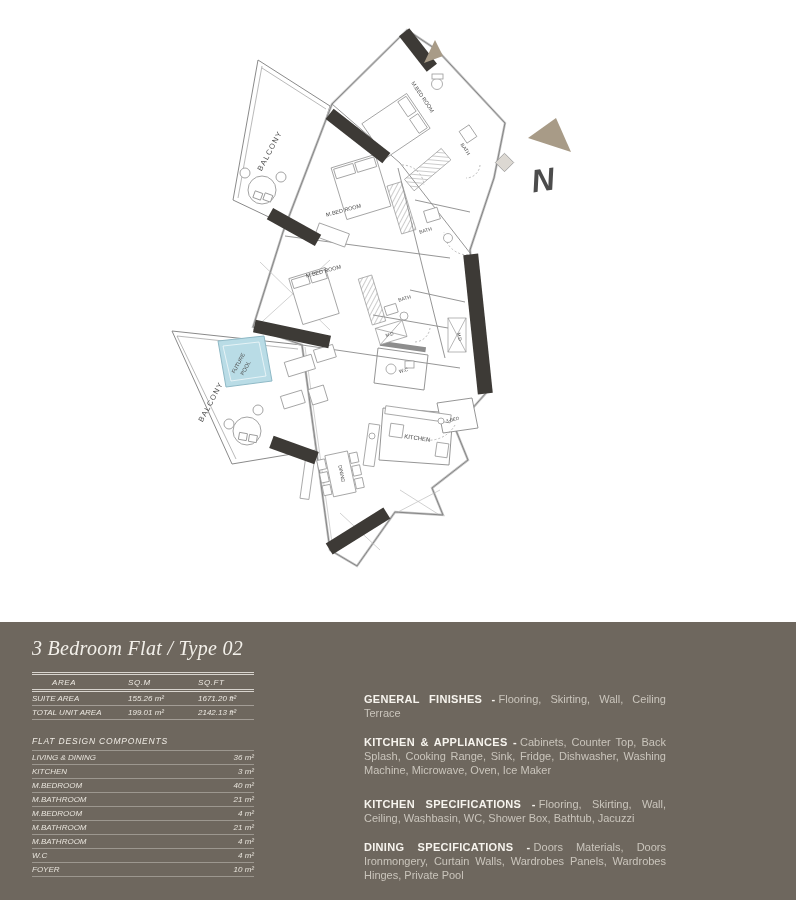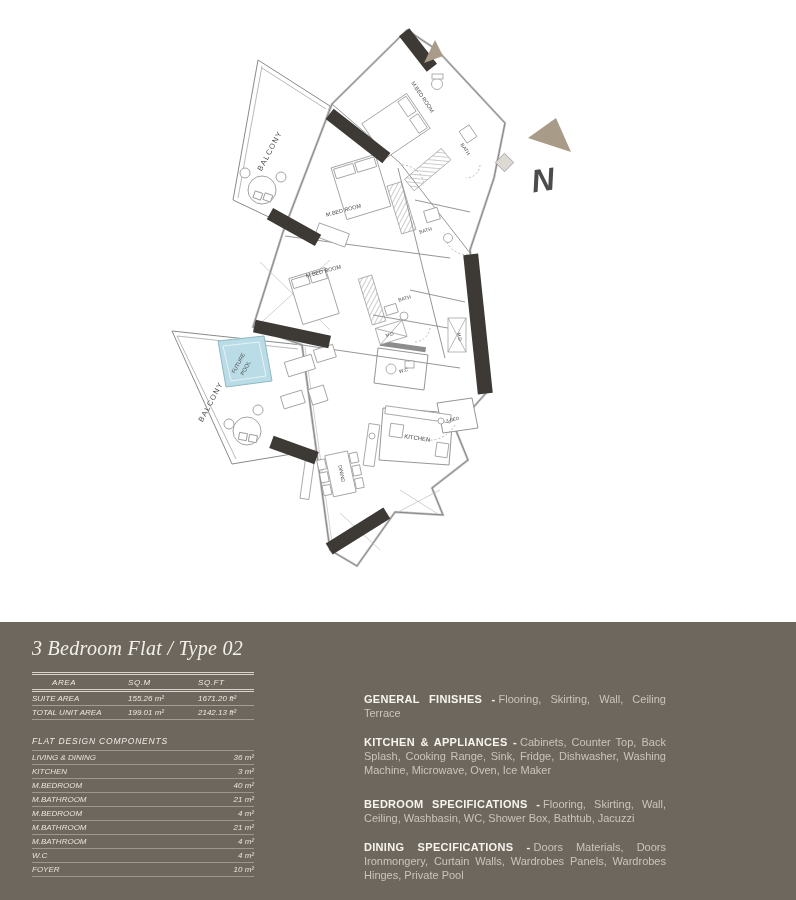--- a/index.html
+++ b/index.html
@@ -286,21 +286,21 @@
     </div>
 
     <div class="panel-right">
       <p class="spec">
         <b>GENERAL FINISHES -</b><span>Flooring, Skirting, Wall, Ceiling Terrace</span>
       </p>
       <p class="spec">
         <b>KITCHEN &amp; APPLIANCES -</b><span>Cabinets, Counter Top, Back Splash, Cooking Range, Sink, Fridge, Dishwasher, Washing Machine, Microwave, Oven, Ice Maker</span>
       </p>
       <p class="spec" style="margin-top:20px;">
-        <b>BEDROOM SPECIFICATIONS -</b><span>Flooring, Skirting, Wall, Ceiling, Washbasin, WC, Shower Box, Bathtub, Jacuzzi</span>
+        <b>KITCHEN SPECIFICATIONS -</b><span>Flooring, Skirting, Wall, Ceiling, Washbasin, WC, Shower Box, Bathtub, Jacuzzi</span>
       </p>
       <p class="spec">
         <b>DINING SPECIFICATIONS -</b><span>Doors Materials, Doors Ironmongery, Curtain Walls, Wardrobes Panels, Wardrobes Hinges, Private Pool</span>
       </p>
     </div>
   </section>
 
 </div>
 
 </body></html>

